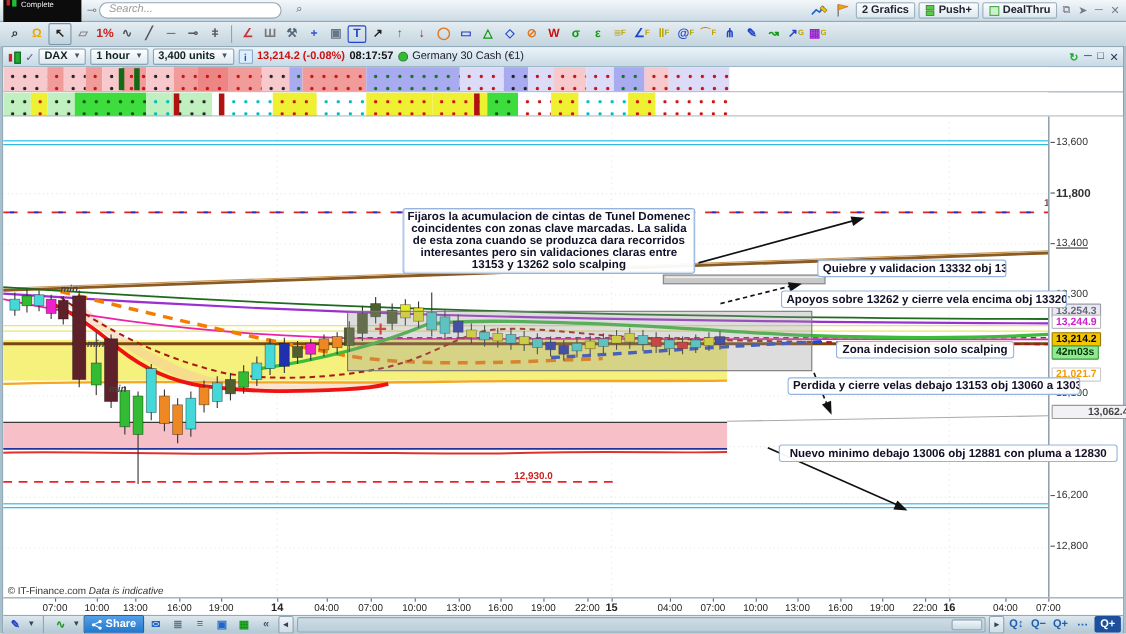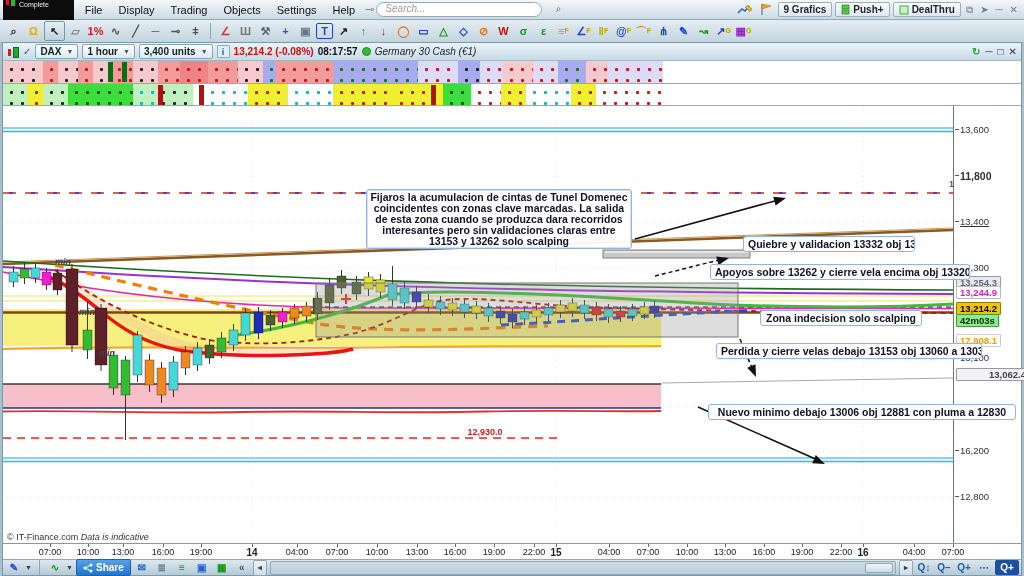--- a/index.html
+++ b/index.html
@@ -44,21 +44,21 @@
   .ci .r{position:absolute;left:1px;top:3px;width:3px;height:7px;background:#cc2222;}
   .ci .g{position:absolute;left:6px;top:1px;width:4px;height:9px;background:#22aa33;border:1px solid #116622;}
   .dd{border:1px solid #8aa4b4;background:linear-gradient(#ffffff,#dce8f0);border-radius:2px;
     padding:0 4px;font-weight:bold;font-size:10px;height:13px;display:flex;align-items:center;gap:5px;color:#122;}
   .dd .car{font-size:7px;color:#456;}
   .info-i{width:11px;height:11px;border:1px solid #88aacc;background:#ddeefc;color:#2255aa;
     font-size:9px;font-weight:bold;display:flex;align-items:center;justify-content:center;border-radius:1px;}
   .px-red{color:#cc1111;font-weight:bold;}
   .px-time{color:#111;font-weight:bold;}
   .gdot{width:7px;height:7px;border-radius:50%;background:#33bb33;border:1px solid #22882a;}
-  .mkt{color:#223;font-style:italic;}
+  .mkt{color:#223;}
   .tb-right{margin-left:auto;display:flex;gap:5px;align-items:center;color:#335;}
   
   .ribbon{position:absolute;left:0;width:950px;height:22px;background:#fff;overflow:hidden;}
   .ribbon .strip{display:flex;height:100%;}
   .seg{height:100%;}
   .vbar{position:absolute;top:1px;width:5px;height:20px;}
   .rib-sep{position:absolute;left:0;right:0;height:1px;background:#9aa8b2;}
   
   .axis-r{position:absolute;left:950px;right:0;border-left:1px solid #66788a;background:#fff;}
   .rib-val{position:absolute;right:1px;font-size:10px;font-weight:bold;color:#ee1111;
@@ -103,48 +103,40 @@
 </head>
 <body>
 
 <div class="menubar">
   <div class="logo">
     <span class="lc"></span>
     <span class="lc2"></span>
     <span class="l1">ProRealTime</span>
     <span class="l2">Complete</span>
   </div>
-  <div id="menus" style="display: flex;">
-      <span class="menu-item">File</span>
-      <span class="menu-item">Display</span>
-      <span class="menu-item">Trading</span>
-      <span class="menu-item">Objects</span>
-      <span class="menu-item">Settings</span>
-      <span class="menu-item">Help</span>
-    </div>
   <span class="chain">⊸</span>
   <div class="searchbox">
     <span>Search...</span>
     <span class="mag">⌕</span>
   </div>
   <div class="tr">
     <span class="tr-icon">
       <svg width="16" height="13" viewBox="0 0 16 13">
           <polyline points="1,10 5,6 8,8 12,3" stroke="#2266cc" fill="none" stroke-width="1.5"></polyline>
           <rect x="9" y="4" width="6" height="3" transform="rotate(40 12 5)" fill="#e8c020" stroke="#886600" stroke-width="0.6"></rect>
         </svg>
     </span>
     <span class="tr-icon">
       <svg width="14" height="13" viewBox="0 0 14 13">
           <line x1="3" y1="1" x2="3" y2="12" stroke="#777" stroke-width="1.2"></line>
           <path d="M3,1 L12,3 L3,6 Z" fill="#f0a020" stroke="#c07010" stroke-width="0.6"></path>
         </svg>
     </span>
     <span class="tr-btn">
-        <span>9 Grafics</span>
+        <span>2 Grafics</span>
       </span>
     <span class="tr-btn">
       <svg width="9" height="11" viewBox="0 0 9 11">
           <rect x="1" y="1" width="7" height="4" fill="#55cc44" stroke="#2a7a22" stroke-width="0.7"></rect>
           <rect x="1" y="6" width="7" height="4" fill="#55cc44" stroke="#2a7a22" stroke-width="0.7"></rect>
         </svg>
       <span>Push+</span>
       </span>
     <span class="tr-btn">
       <svg width="10" height="10" viewBox="0 0 10 10">
@@ -475,21 +467,21 @@
       <span class="ptick" style="top: 64px; font-weight: bold; font-size: 10.5px;">11,800</span>
       <span class="ptick" style="top: 110px; text-decoration: underline;">13,400</span>
       <span class="ptick" style="top: 156px;">13,300</span>
       <span class="ptick" style="top: 246px;">13,100</span>
       <span class="ptick" style="top: 339px;">16,200</span>
       <span class="ptick" style="top: 385px;">12,800</span>
       <span class="ptag" style="top: 170px; color: rgb(102, 102, 119); background: rgb(233, 233, 242); border-color: rgb(153, 153, 170);">13,254.3</span>
       <span class="ptag" style="top: 180px; color: rgb(204, 34, 204); background: rgb(255, 255, 255); border-color: rgb(187, 187, 187);">13,244.9</span>
       <span class="ptag" style="top: 196px; color: rgb(0, 0, 0); background: rgb(245, 196, 0); border-color: rgb(148, 122, 0);">13,214.2</span>
       <span class="ptag" style="top: 208px; color: rgb(0, 51, 0); background: rgb(144, 232, 144); border-color: rgb(61, 154, 61);">42m03s</span>
-      <span class="ptag" style="top: 228px; color: rgb(239, 157, 0); background: rgb(255, 255, 255); border-color: rgb(204, 204, 204);">17,908.1</span>
+      <span class="ptag" style="top: 228px; color: rgb(239, 157, 0); background: rgb(255, 255, 255); border-color: rgb(204, 204, 204);">21,021.7</span>
       <span class="ptag" style="top: 262px; color: rgb(68, 68, 68); background: rgb(242, 242, 246); border-color: rgb(153, 153, 153); padding-left: 32px;">13,062.4</span>
       <span class="ptag" style="top: 299px; color: rgb(224, 17, 17); background: rgb(255, 245, 245); border-color: rgb(224, 102, 102);">12,991.1</span>
     </div>
 
   <div class="taxis" id="taxis">
       <span class="tmark" style="left: 47px;"></span>
       <span class="ttick" style="left: 47px;">07:00</span>
       <span class="tmark" style="left: 85px;"></span>
       <span class="ttick" style="left: 85px;">10:00</span>
       <span class="tmark" style="left: 120px;"></span>

